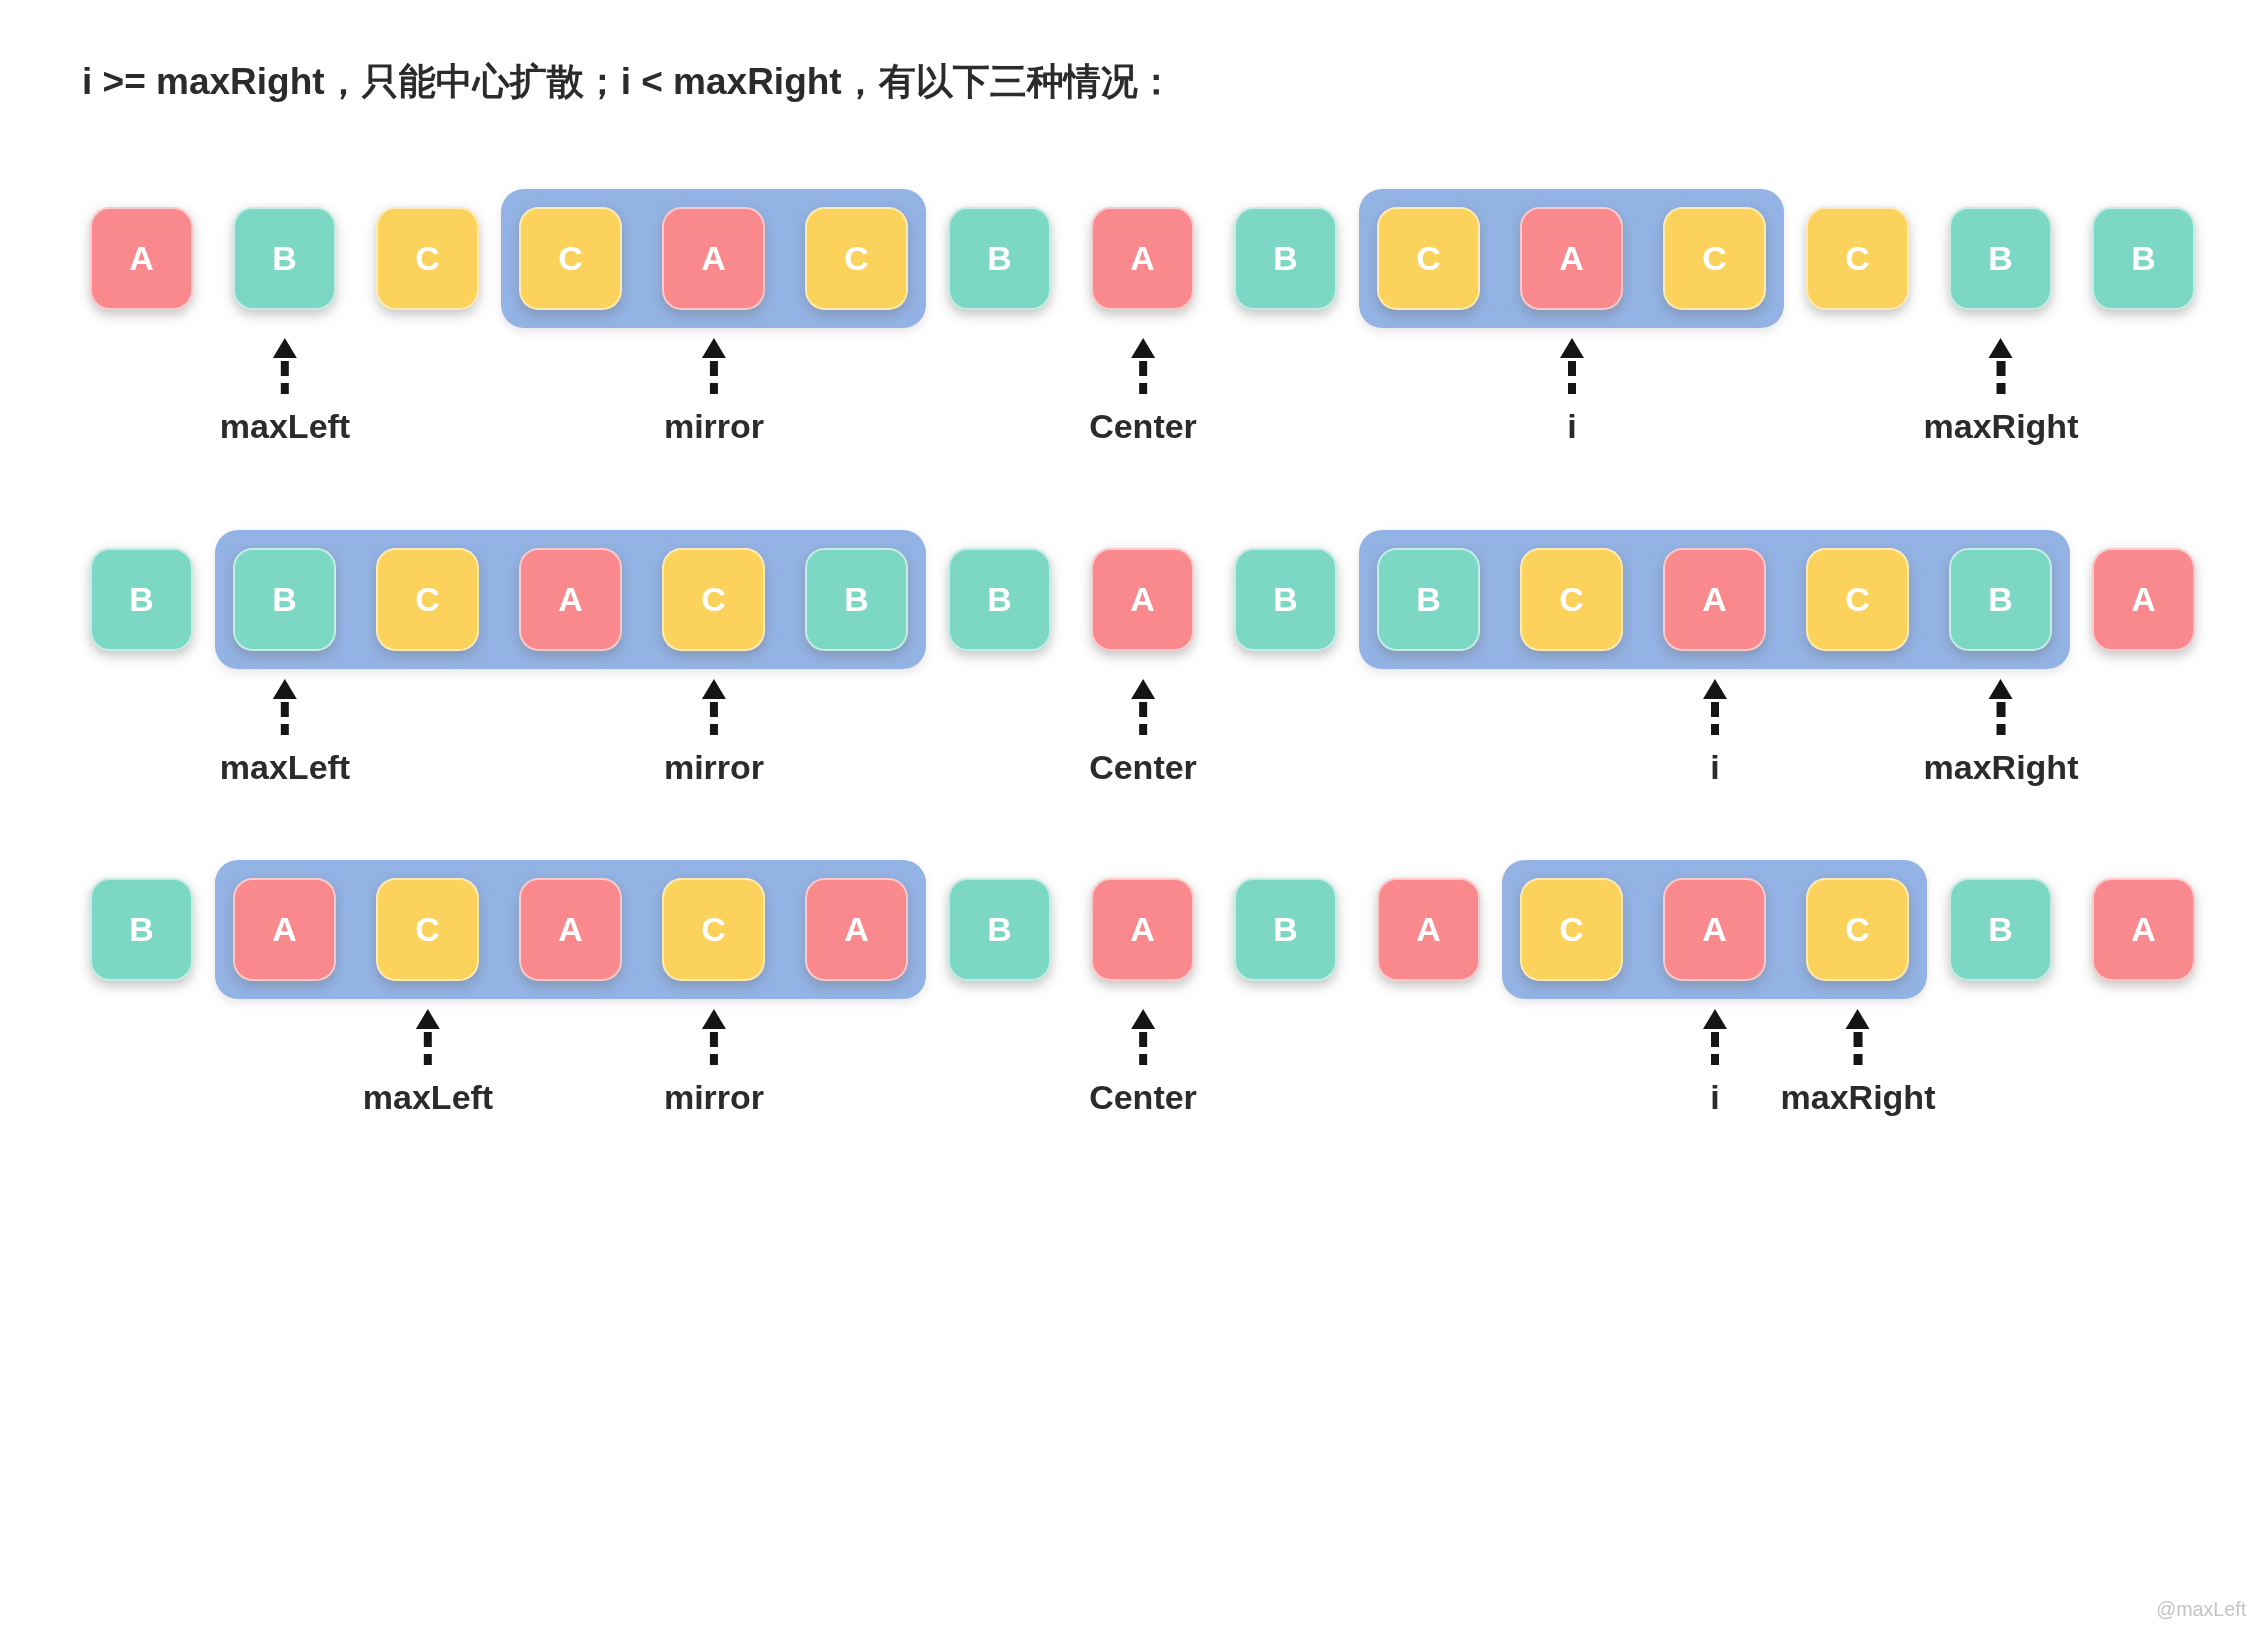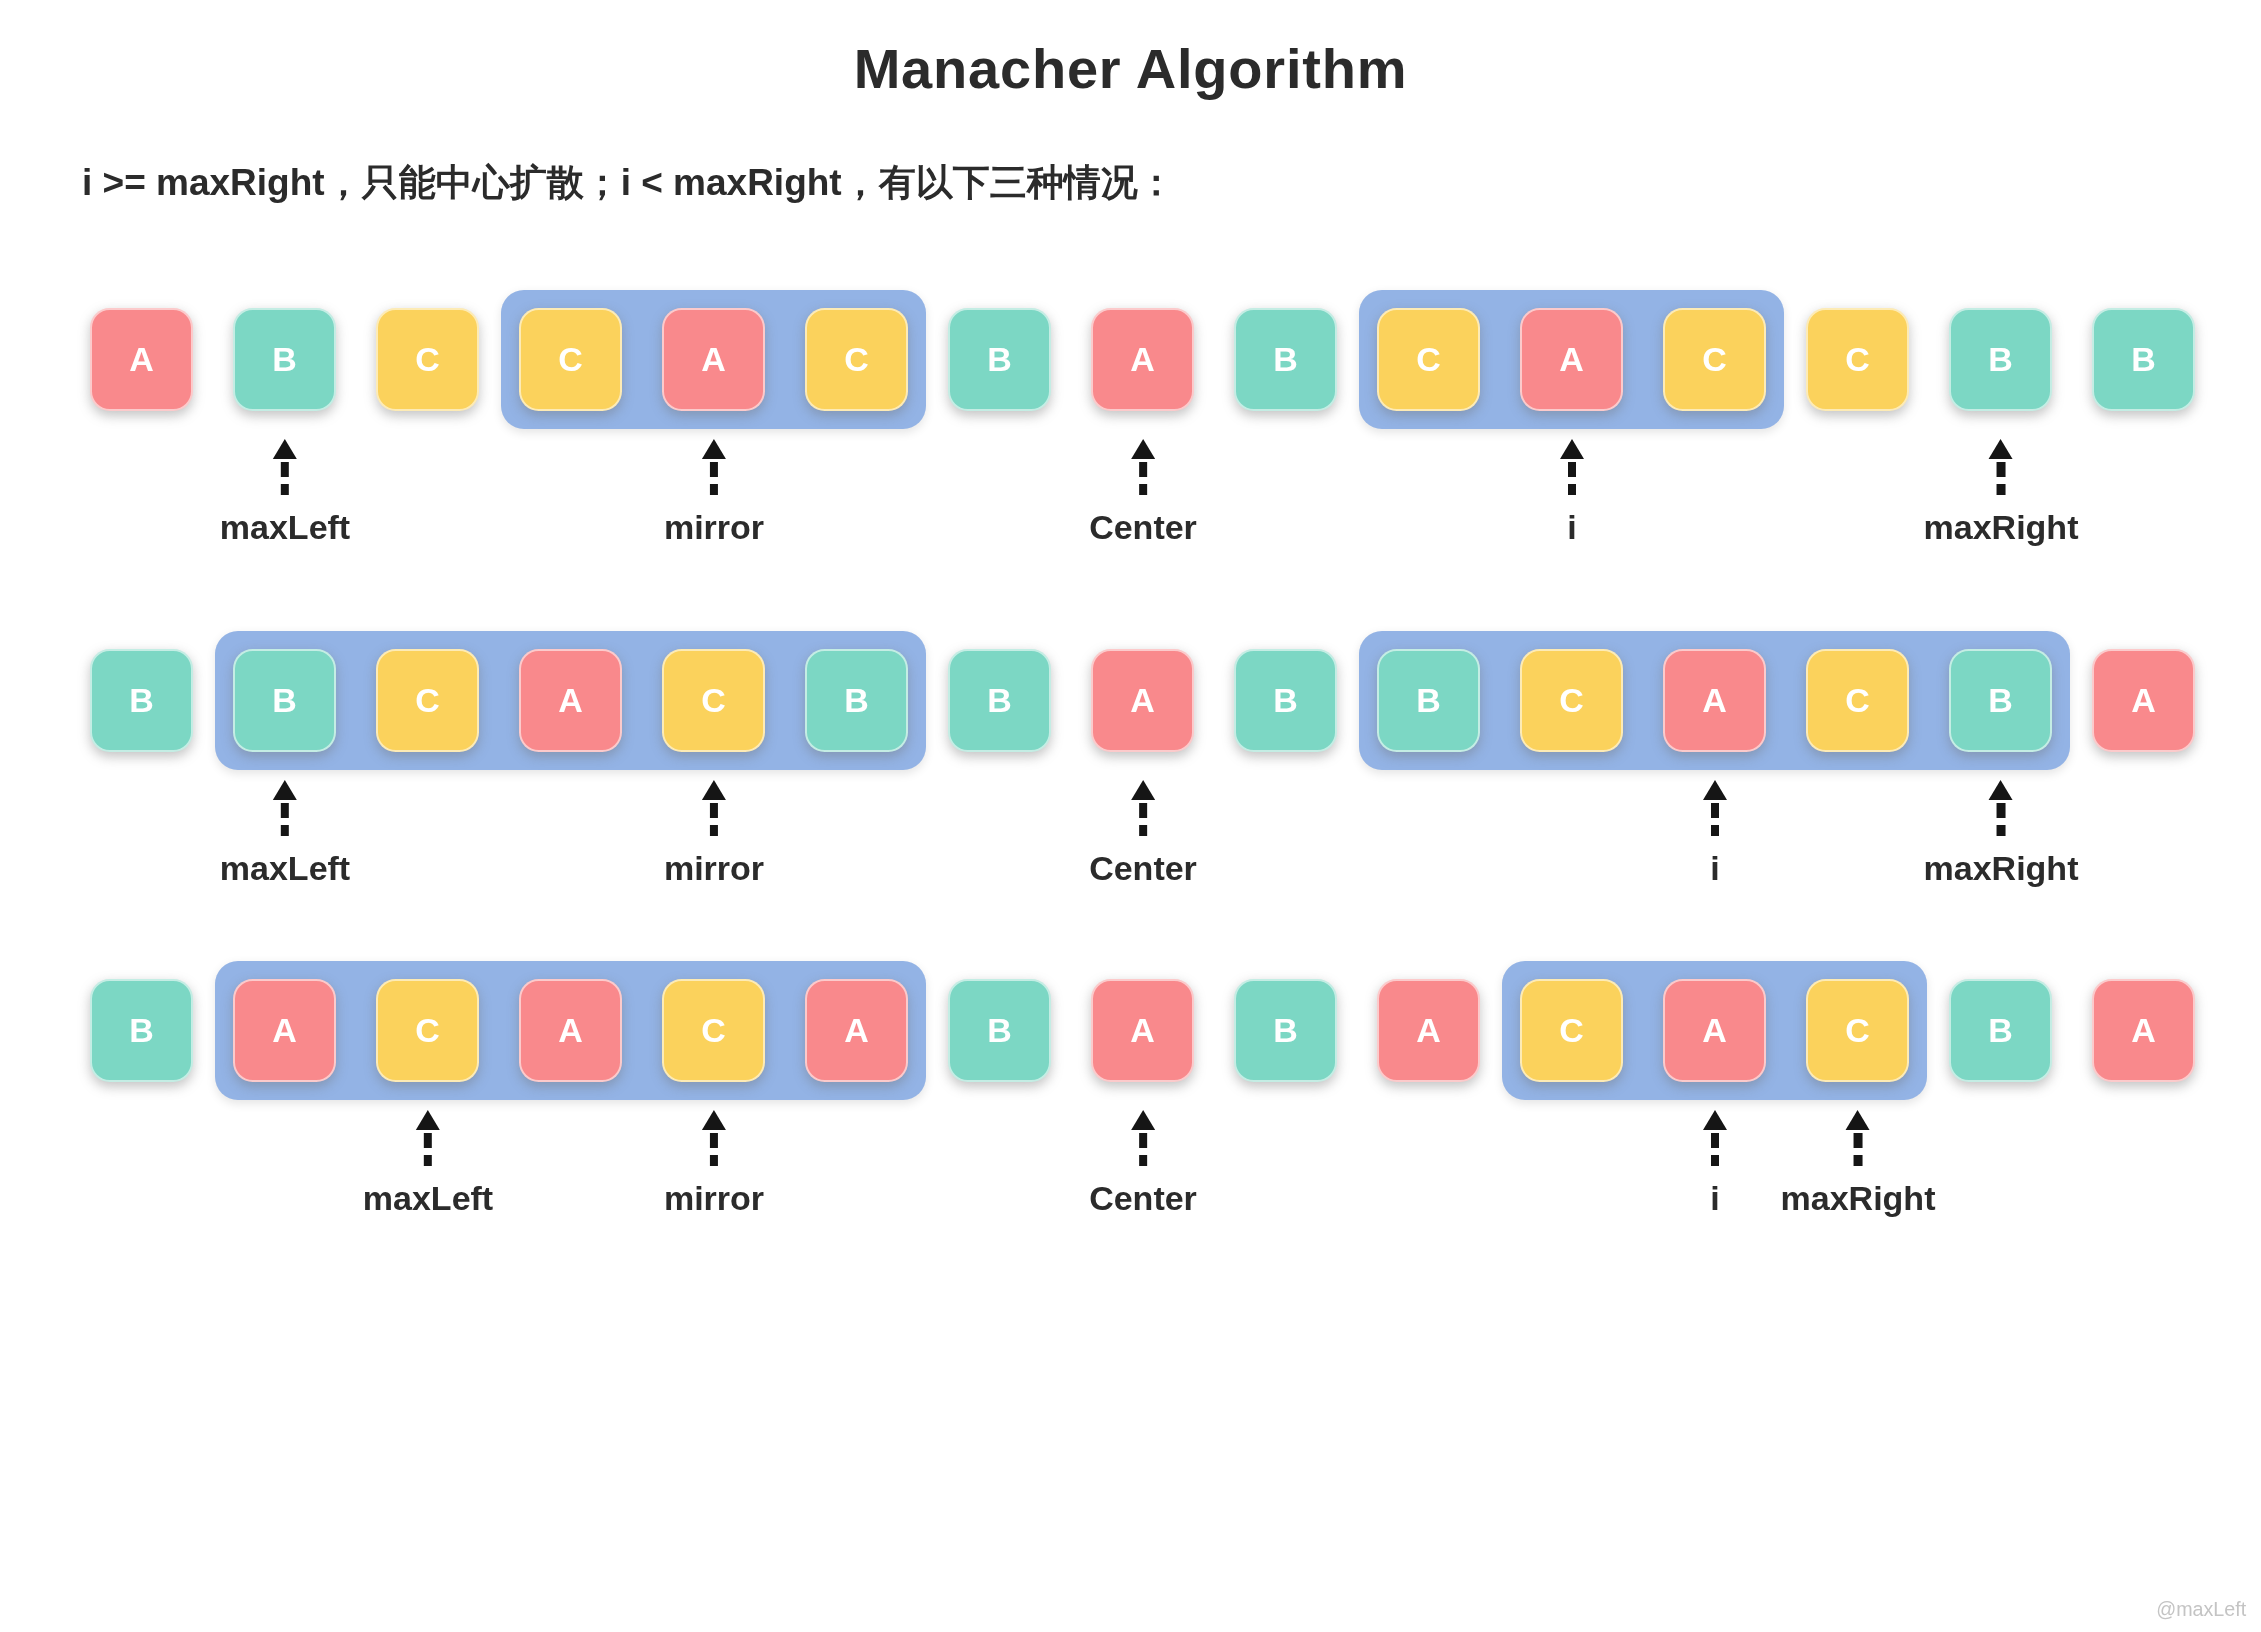--- a/index.html
+++ b/index.html
@@ -46,21 +46,20 @@
   .arrow .stem1 { width:8.2px; height:15.6px; background:#151515; margin-top:2.5px; }
   .arrow .stem2 { width:8.2px; height:10.7px; background:#151515; margin-top:7.4px; }
   .plabel { margin-top:13px; font-size:34px; font-weight:600; white-space:nowrap; }
 
   .watermark { position:absolute; right:14.8px; bottom:11.5px; font-size:19.7px; color:#c4c4c4; }
 </style>
 </head>
 <body>
 
 <div class="page">
-  <h1 class="title">Manacher Algorithm</h1>
   <div class="subtitle">i &gt;= maxRight，只能中心扩散；i &lt; maxRight，有以下三种情况：</div>
 
   <section class="case-block">
     <div class="tiles-strip">
         <div class="highlight" style="left: 501px; width: 425px;"></div>
         <div class="highlight" style="left: 1359px; width: 425px;"></div>
         <div class="tile tile-A" style="left: 90px;">A</div>
         <div class="tile tile-B" style="left: 233px;">B</div>
         <div class="tile tile-C" style="left: 376px;">C</div>
         <div class="tile tile-C" style="left: 519px;">C</div>

